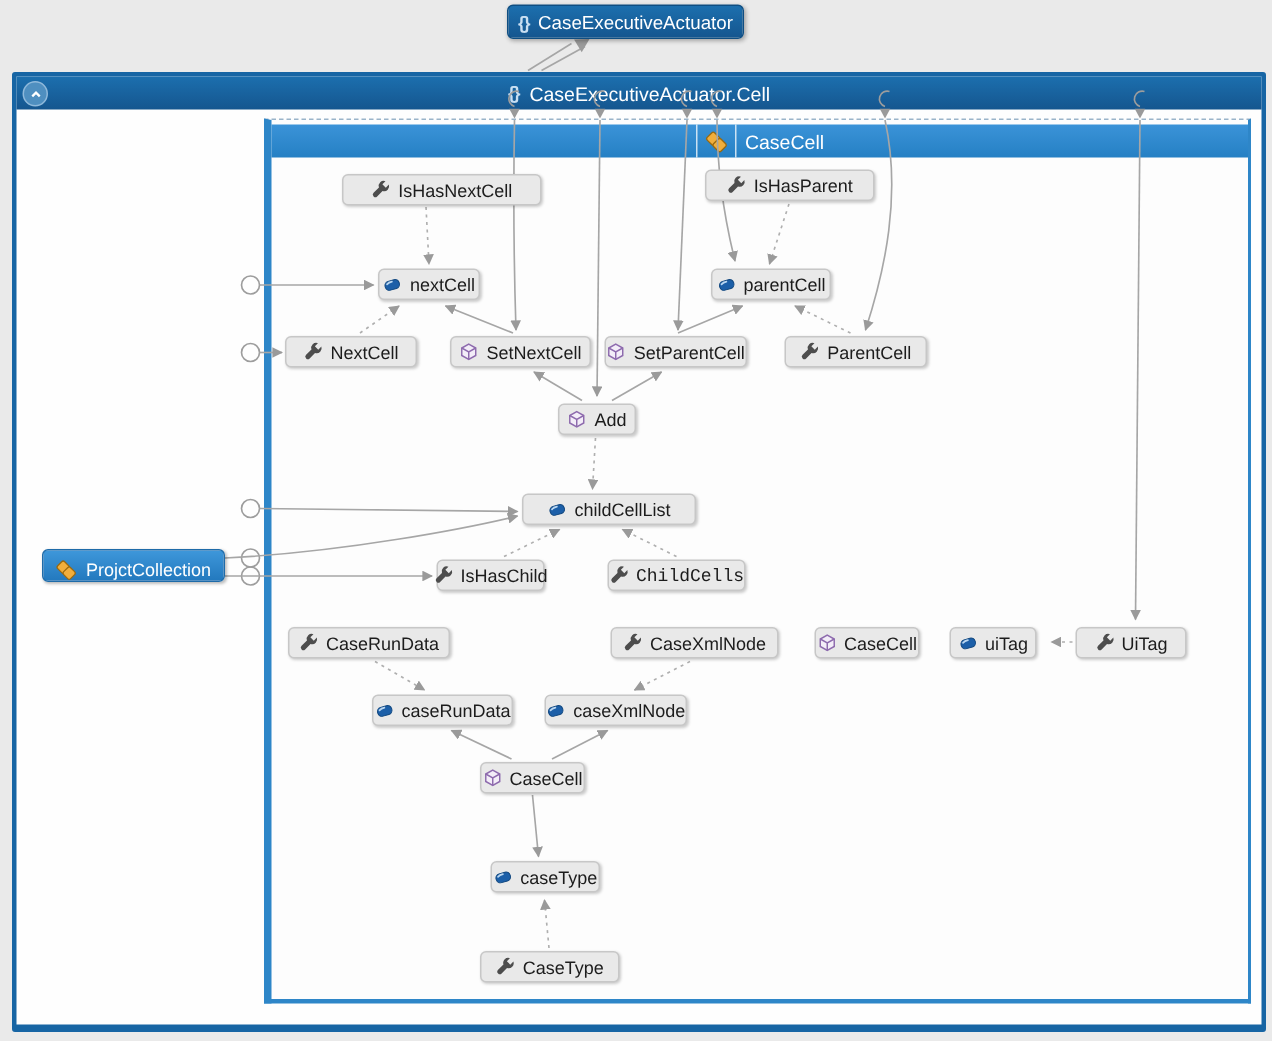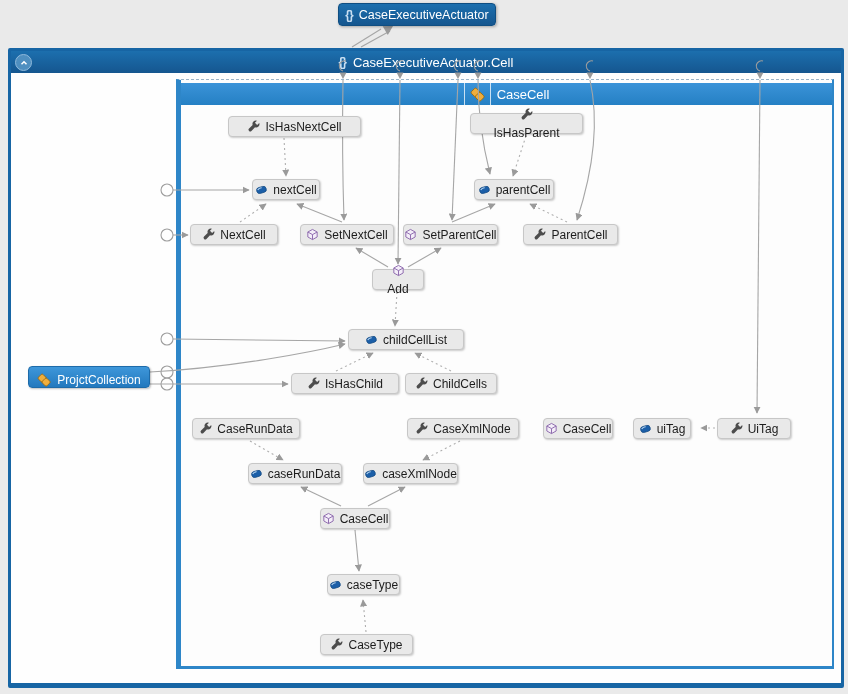--- a/index.html
+++ b/index.html
@@ -171,21 +171,21 @@
     <path class="d" d="M366 632 L363 600" marker-end="url(#arr)"></path>
     <path class="d" d="M715 428 L701 428" marker-end="url(#arr)"></path>
   </svg>
 
 <div class="node" style="left: 228px; top: 116px; width: 133px;">
       <svg class="ic" viewBox="0 0 12 12">
         <use href="#ic-property"></use>
       </svg>
       <span>IsHasNextCell</span>
     </div>
-    <div class="node" style="left: 470px; top: 113px; width: 113px; flex-direction: column;">
+    <div class="node" style="left: 470px; top: 113px; width: 113px;">
       <svg class="ic" viewBox="0 0 12 12">
         <use href="#ic-property"></use>
       </svg>
       <span>IsHasParent</span>
     </div>
     <div class="node" style="left: 252px; top: 179px; width: 68px;">
       <svg class="ic" viewBox="0 0 12 12">
         <use href="#ic-field"></use>
       </svg>
       <span>nextCell</span>
@@ -213,39 +213,39 @@
         <use href="#ic-method"></use>
       </svg>
       <span>SetParentCell</span>
     </div>
     <div class="node" style="left: 523px; top: 224px; width: 95px;">
       <svg class="ic" viewBox="0 0 12 12">
         <use href="#ic-property"></use>
       </svg>
       <span>ParentCell</span>
     </div>
-    <div class="node" style="left: 372px; top: 269px; width: 52px; flex-direction: column;">
+    <div class="node" style="left: 372px; top: 269px; width: 52px;">
       <svg class="ic" viewBox="0 0 12 12">
         <use href="#ic-method"></use>
       </svg>
       <span>Add</span>
     </div>
     <div class="node" style="left: 348px; top: 329px; width: 116px;">
       <svg class="ic" viewBox="0 0 12 12">
         <use href="#ic-field"></use>
       </svg>
       <span>childCellList</span>
     </div>
-    <div class="node" style="left: 291px; top: 373px; width: 108px; align-items: center;">
+    <div class="node" style="left: 291px; top: 373px; width: 72px; align-items: center;">
       <svg class="ic" viewBox="0 0 12 12">
         <use href="#ic-property"></use>
       </svg>
       <span>IsHasChild</span>
     </div>
-    <div class="node" style="left: 405px; top: 373px; width: 92px;">
+    <div class="node" style="left: 405px; top: 373px; width: 92px; font-family: Liberation Mono, monospace;">
       <svg class="ic" viewBox="0 0 12 12">
         <use href="#ic-property"></use>
       </svg>
       <span>ChildCells</span>
     </div>
     <div class="node" style="left: 192px; top: 418px; width: 108px;">
       <svg class="ic" viewBox="0 0 12 12">
         <use href="#ic-property"></use>
       </svg>
       <span>CaseRunData</span>

